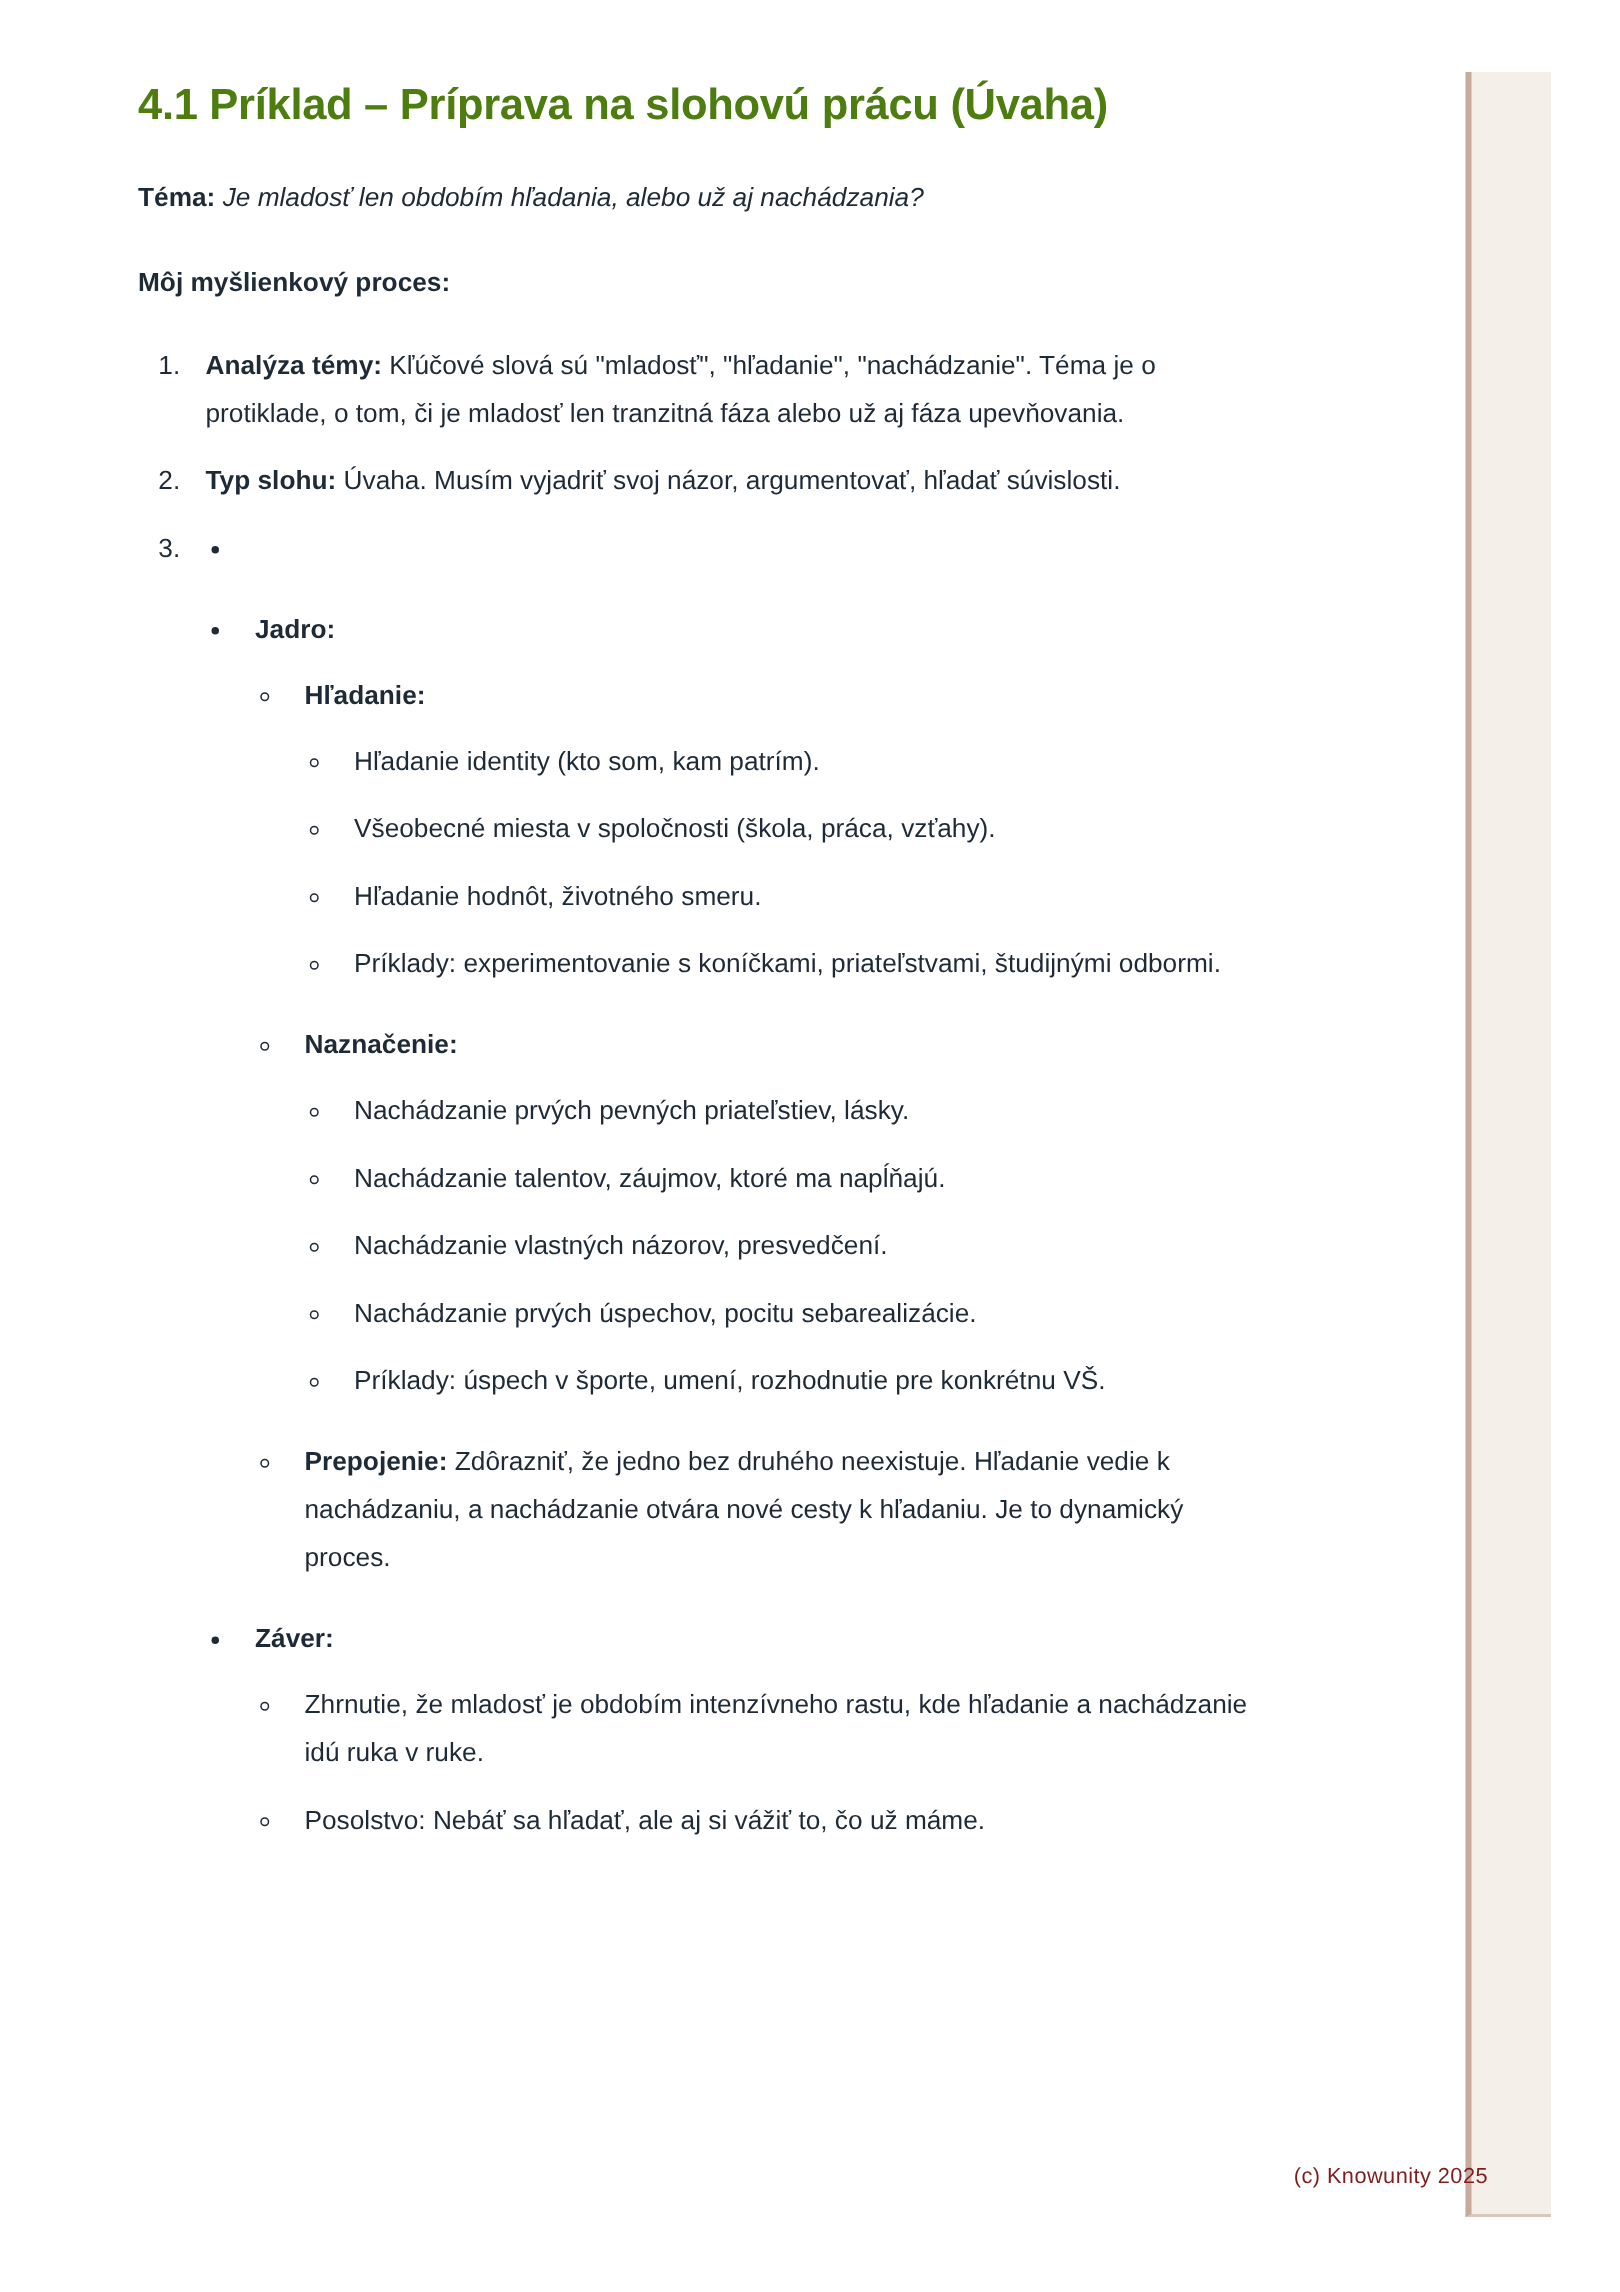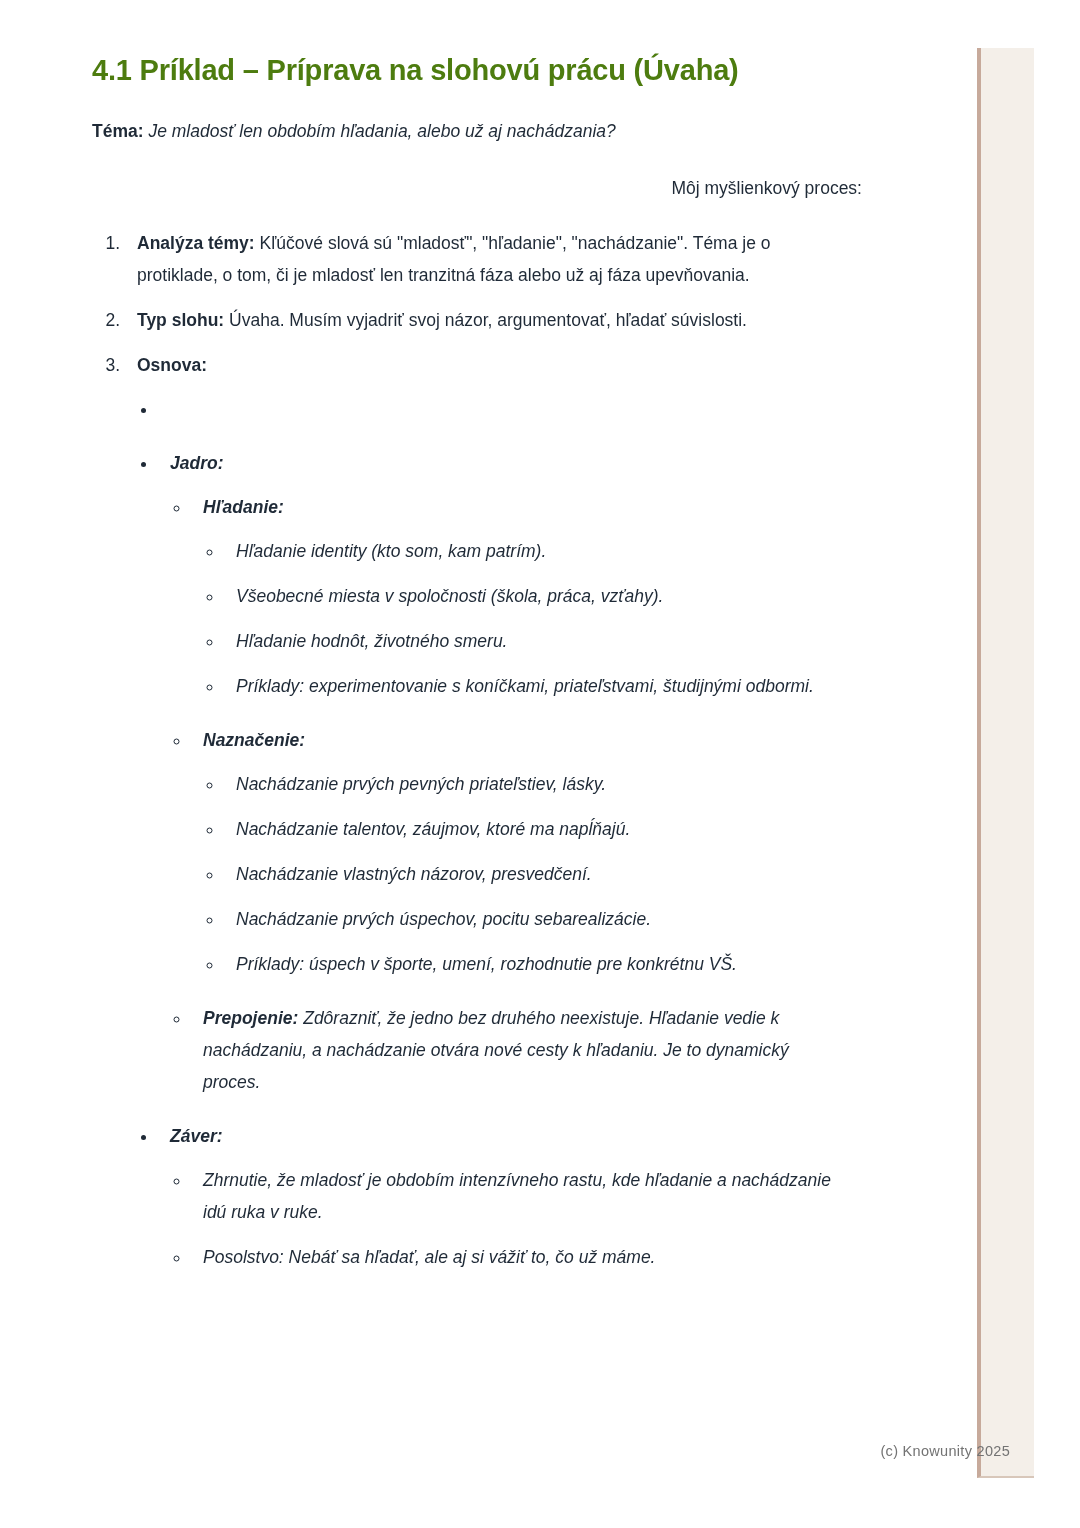--- a/index.html
+++ b/index.html
@@ -33,44 +33,44 @@
     font-size: 29px;
     line-height: 36px;
     font-weight: 700;
     color: #4d7c0f;
     margin: 0 0 27px 0;
     letter-spacing: -0.2px;
   }
   .tema { margin: 0 0 25px 0; }
   .tema strong { font-weight: 700; }
   .tema em { font-style: italic; text-align: center; }
-  .process { font-weight: 400; margin: 0 0 23px 0; text-align: right; }
+  .process { font-weight: 700; margin: 0 0 23px 0; }
   ol.outline {
     list-style: decimal;
     margin: 0;
     padding-left: 33px;
   }
   ul.lvl {
     margin: 0;
     padding-left: 33px;
   }
   ul.lvl.disc { list-style-type: disc; }
   ul.lvl.circle { list-style-type: circle; }
   li { margin-top: 13px; }
   li:first-child { margin-top: 2px; }
   ol.outline > li:first-child { margin-top: 0; }
-  li.group { margin-top: 22px; font-style: italic; }
+  li.group { margin-top: 22px; }
   li p { margin: 12px; }
   .lbl { font-weight: 700; }
   .copyright {
     position: absolute;
-    top: 1442px; right: 70px;
+    top: 1442px; right: 88px;
     font-size: 14.5px;
     line-height: 18px;
-    color: #737373;
+    color: #7f1d1d;
     letter-spacing: 0.3px;
     z-index: 3;
   }
 </style>
 </head>
 <body>
 
 <div class="edge-strip"></div>
 
 <div class="content">
@@ -94,23 +94,20 @@
     </li>
 
     <li>
       <p>
         <span class="lbl">Typ slohu:</span>
         <span>Úvaha. Musím vyjadriť svoj názor, argumentovať, hľadať súvislosti.</span>
       </p>
     </li>
 
     <li>
-      <p>
-        <span class="lbl">Osnova:</span>
-      </p>
 
       <ul class="lvl disc">
 
         <li>
         </li>
 
         <li class="group">
           <p>
             <span class="lbl">Jadro:</span>
           </p>

